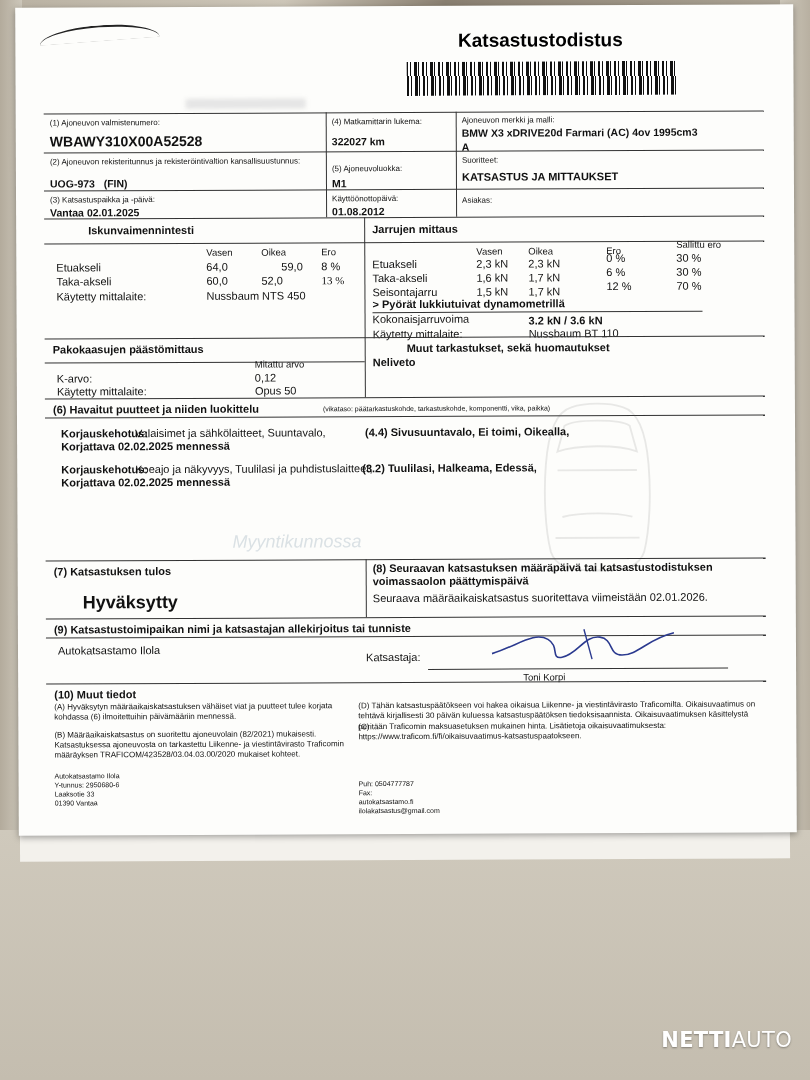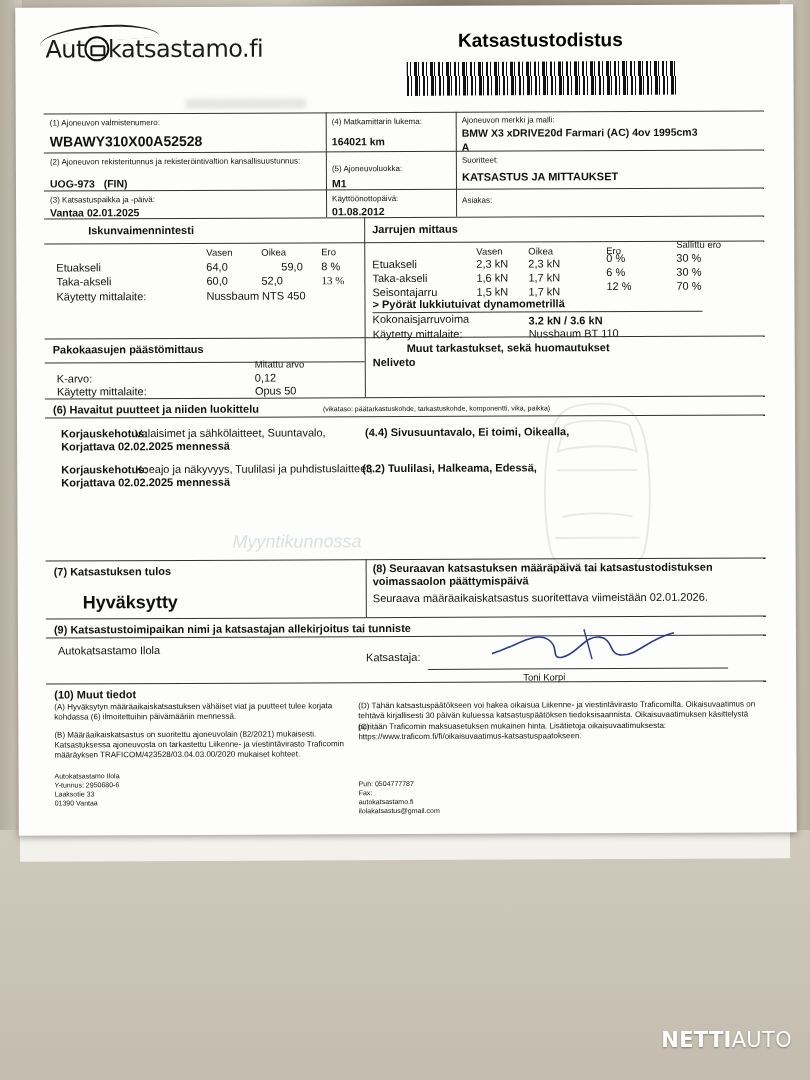--- a/index.html
+++ b/index.html
@@ -113,21 +113,20 @@
 <div class="bg-top-strip"></div>
 <div class="bg-left"></div>
 <div class="bg-right"></div>
 <div class="bg-bottom"></div>
 <div class="paper2"></div>
 
 <div class="paper">
  <div class="sheet">
 
   <div class="logo-swoosh"></div>
-  <div class="logo"><span>Aut</span><span class="at-mark"></span><span>katsastamo.fi</span></div>
   <div class="title">Katsastustodistus</div>
   <div class="barcode"></div>
   <div class="smudge"></div>
 
   <div class="hr" style="left:28px;top:106px;width:720px;"></div>
   <div class="hr" style="left:28px;top:145px;width:720px;"></div>
   <div class="hr" style="left:28px;top:183px;width:720px;"></div>
   <div class="hr" style="left:28px;top:211px;width:720px;"></div>
   <div class="vr" style="left:310px;top:106px;height:105px;"></div>
   <div class="vr" style="left:440px;top:106px;height:105px;"></div>
@@ -135,21 +134,21 @@
   <div class="t sm" style="left:34px;top:111px;">(1) Ajoneuvon valmistenumero:</div>
   <div class="t b" style="left:34px;top:126px;font-size:14px;">WBAWY310X00A52528</div>
 
   <div class="t sm" style="left:34px;top:150px;width:270px;white-space:normal;">(2) Ajoneuvon rekisteritunnus ja rekisteröintivaltion kansallisuustunnus:</div>
   <div class="t b" style="left:34px;top:170px;font-size:10.5px;">UOG-973   (FIN)</div>
 
   <div class="t sm" style="left:34px;top:188px;">(3) Katsastuspaikka ja -päivä:</div>
   <div class="t b" style="left:34px;top:199px;font-size:10.5px;">Vantaa 02.01.2025</div>
 
   <div class="t sm" style="left:316px;top:111px;">(4) Matkamittarin lukema:</div>
-  <div class="t b" style="left:316px;top:129px;font-size:10.5px;">164021 km</div>
+  <div class="t b" style="left:316px;top:129px;font-size:10.5px;">322027 km</div>
   <div class="t sm" style="left:316px;top:158px;">(5) Ajoneuvoluokka:</div>
   <div class="t b" style="left:316px;top:171px;font-size:10.5px;">M1</div>
   <div class="t sm" style="left:316px;top:188px;">Käyttöönottopäivä:</div>
   <div class="t b" style="left:316px;top:199px;font-size:10.5px;">01.08.2012</div>
 
   <div class="t sm" style="left:446px;top:110px;">Ajoneuvon merkki ja malli:</div>
   <div class="t b" style="left:446px;top:121px;font-size:10.5px;">BMW X3 xDRIVE20d Farmari (AC) 4ov 1995cm3</div>
   <div class="t b" style="left:446px;top:135px;font-size:10.5px;">A</div>
   <div class="t sm" style="left:446px;top:150px;">Suoritteet:</div>
   <div class="t b" style="left:446px;top:165px;font-size:11px;">KATSASTUS JA MITTAUKSET</div>

